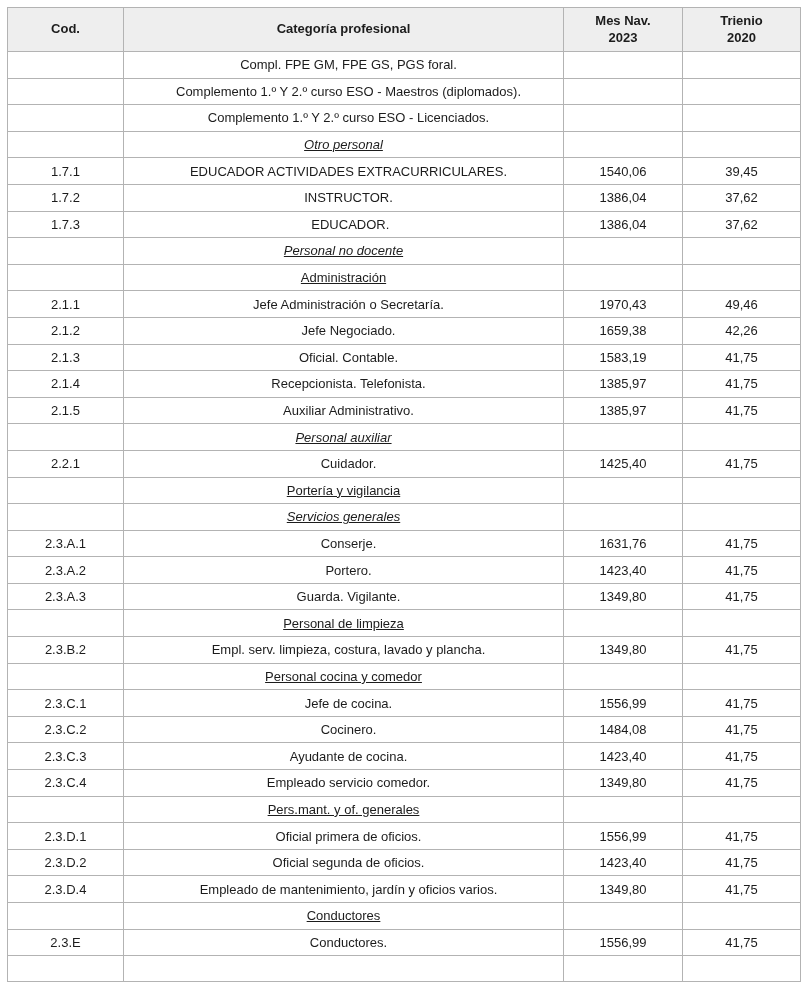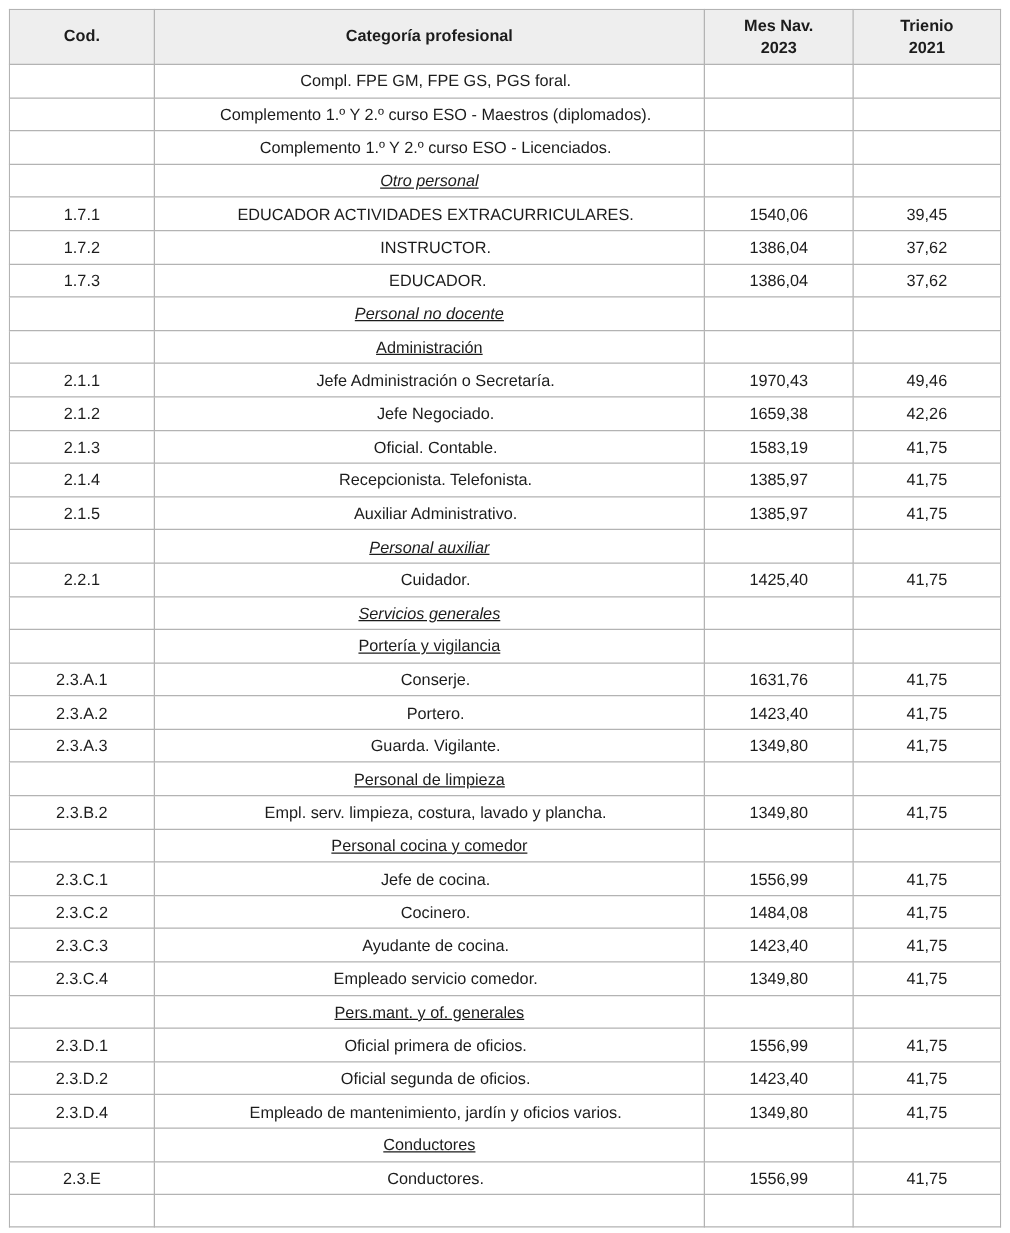--- a/index.html
+++ b/index.html
@@ -63,21 +63,21 @@
       <col style="width:119px">
       <col style="width:118px">
     </colgroup>
     <thead>
       <tr>
         <th>Cod.</th>
         <th>Categoría profesional</th>
         <th>Mes Nav.
 2023</th>
         <th>Trienio
-2021</th>
+2020</th>
       </tr>
     </thead>
     <tbody>
         <tr>
           <td class="cod"></td>
           <td class="cat">Compl. FPE GM, FPE GS, PGS foral.</td>
           <td class="num"></td>
           <td class="num"></td>
         </tr>
         <tr>
@@ -165,27 +165,27 @@
           <td class="num"></td>
         </tr>
         <tr>
           <td class="cod">2.2.1</td>
           <td class="cat">Cuidador.</td>
           <td class="num">1425,40</td>
           <td class="num">41,75</td>
         </tr>
         <tr>
           <td class="cod"></td>
+          <td class="section">Portería y vigilancia</td>
+          <td class="num"></td>
+          <td class="num"></td>
+        </tr>
+        <tr>
+          <td class="cod"></td>
           <td class="section italic">Servicios generales</td>
-          <td class="num"></td>
-          <td class="num"></td>
-        </tr>
-        <tr>
-          <td class="cod"></td>
-          <td class="section">Portería y vigilancia</td>
           <td class="num"></td>
           <td class="num"></td>
         </tr>
         <tr>
           <td class="cod">2.3.A.1</td>
           <td class="cat">Conserje.</td>
           <td class="num">1631,76</td>
           <td class="num">41,75</td>
         </tr>
         <tr>

